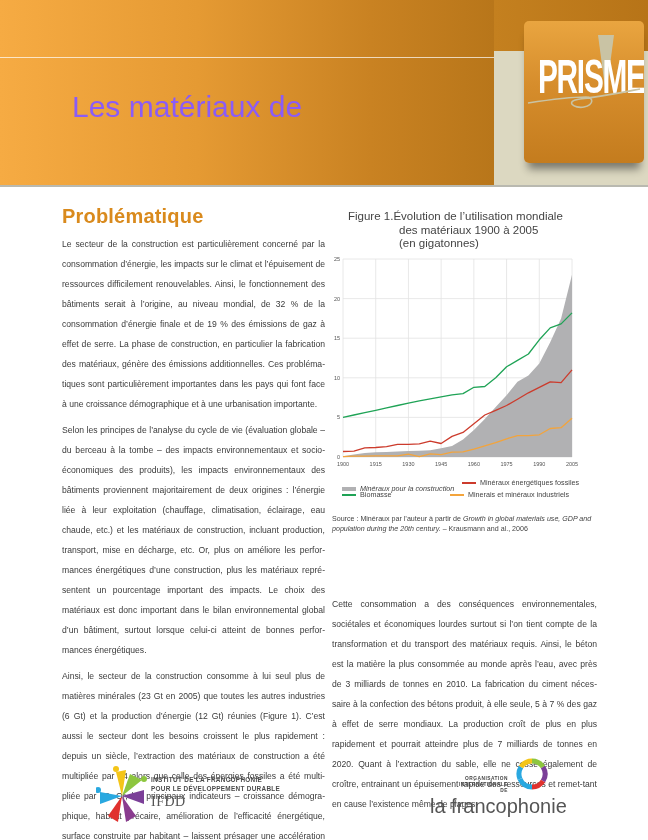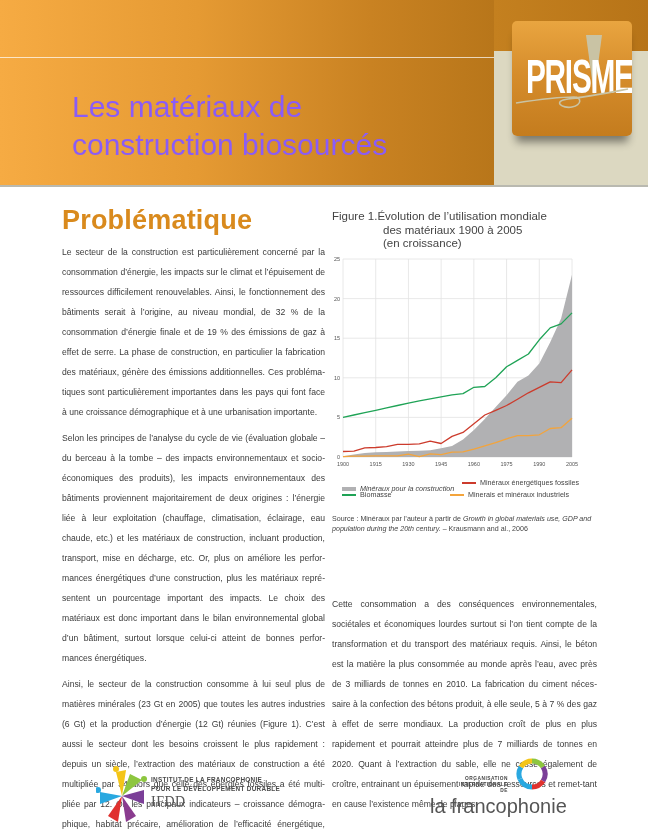--- a/index.html
+++ b/index.html
@@ -10,35 +10,35 @@
   .header-main { position: absolute; left: 0; top: 0; width: 494px; height: 187px;
     background: linear-gradient(90deg, #f6ab43 0%, #e59a33 40%, #c98222 75%, #b8761a 100%); }
   .header-right { position: absolute; left: 494px; top: 0; width: 154px; height: 187px; background: #dcd8c1; }
   .header-right-top { position: absolute; left: 0; top: 0; width: 154px; height: 51px;
     background: linear-gradient(90deg, #c4801f, #b77418); }
   .header-line { position: absolute; left: 0; top: 57px; width: 494px; height: 1px; background: rgba(255,255,255,0.7); }
   .header-bottom { position: absolute; left: 0; top: 185px; width: 648px; height: 2px; background: #b9b9b0; }
   .series-label { position: absolute; left: 68px; top: 36px; font-size: 9.5px; font-weight: bold; color: #fff; letter-spacing: 0.2px; }
   .doc-title { position: absolute; left: 72px; top: 88px; font-size: 30px; line-height: 38px; color: #8b5cf6; font-weight: normal; }
 
-  .logo { position: absolute; left: 512px; top: 21px; width: 120px; height: 115px; border-radius: 5px;
+  .logo { position: absolute; left: 524px; top: 21px; width: 120px; height: 142px; border-radius: 5px;
     background: linear-gradient(180deg, #e9a540 0%, #d68d2c 45%, #c47c1e 100%);
     box-shadow: 0 10px 8px -4px rgba(0,0,0,0.45); overflow: hidden; }
   .logo-text { position: absolute; left: 14px; top: 26px; font-family: "Liberation Sans", sans-serif; font-weight: bold;
     font-size: 48px; line-height: 60px; color: #fff; letter-spacing: -2px; transform: scaleX(0.62); transform-origin: left top; }
   .logo-tri { position: absolute; left: 74px; top: 14px; width: 0; height: 0;
     border-left: 8px solid transparent; border-right: 8px solid transparent; border-top: 60px solid #c9c3a4; }
   .logo-swoosh { position: absolute; left: 0; top: 66px; }
 
   .col-left { position: absolute; left: 62px; top: 205px; width: 263px; }
-  .section-title { font-size: 27px; color: #d98a1d; margin-bottom: 6px; letter-spacing: 0.2px; }
+  .section-title { font-size: 20px; color: #d98a1d; margin-bottom: 6px; letter-spacing: 0.2px; }
   .para { font-size: 8.6px; line-height: 20px; text-align: justify; color: #3a3a3a; margin-bottom: 6px; }
 
   .col-right { position: absolute; left: 332px; top: 210px; width: 265px; }
-  .fig-title { font-size: 11.5px; line-height: 13.5px; color: #444; }
+  .fig-title { font-size: 11.5px; line-height: 13.5px; color: #444; margin-left: 16px; }
   .fig-title .indent { padding-left: 51px; display: block; }
   .chart { position: absolute; left: 332px; top: 253px; width: 260px; height: 222px; }
   .legend { position: absolute; left: 342px; top: 478px; width: 250px; font-size: 7.2px; color: #444; }
   .legend-item { position: absolute; white-space: nowrap; }
   .legend-swatch { display: inline-block; vertical-align: middle; margin-right: 4px; }
   .source { position: absolute; left: 332px; top: 515px; width: 265px; font-size: 7.1px; line-height: 9.6px; color: #444; }
   .source i { font-style: italic; }
   .col-right-text { position: absolute; left: 332px; top: 548px; width: 265px; margin-top: 46px; }
 
   .footer-ifdd { position: absolute; left: 96px; top: 766px; width: 240px; height: 60px; }
@@ -53,21 +53,20 @@
 
 <div class="header">
   <div class="header-main"></div>
   <div class="header-right">
     <div class="header-right-top"></div>
   </div>
   <div class="header-line"></div>
   <div class="header-bottom"></div>
   <h1 class="doc-title">
     <span>Les matériaux de</span><br>
-    <span>construction biosourcés</span>
   </h1>
   <div class="logo">
     <div class="logo-tri"></div>
     <div class="logo-text">PRISME</div>
     <svg class="logo-swoosh" width="120" height="30">
       <path d="M4 16 C 30 12, 50 10, 62 10 C 70 10, 70 18, 60 20 C 50 22, 40 14, 56 12 C 75 10, 95 6, 116 2" stroke="#c9c3a4" stroke-width="1.6" fill="none"></path>
     </svg>
   </div>
 </div>
 
@@ -75,21 +74,21 @@
   <h2 class="section-title">Problématique</h2>
   <p class="para">Le secteur de la construction est particulièrement concerné par la consommation d’énergie, les impacts sur le climat et l’épuisement de ressources difficilement renouvelables. Ainsi, le fonctionnement des bâtiments serait à l’origine, au niveau mondial, de 32 % de la consommation d’énergie finale et de 19 % des émissions de gaz à effet de serre. La phase de construction, en particulier la fabrication des matériaux, génère des émissions additionnelles. Ces probléma-tiques sont particulièrement importantes dans les pays qui font face à une croissance démographique et à une urbanisation importante.</p>
   <p class="para">Selon les principes de l’analyse du cycle de vie (évaluation globale – du berceau à la tombe – des impacts environnementaux et socio-économiques des produits), les impacts environnementaux des bâtiments proviennent majoritairement de deux origines : l’énergie liée à leur exploitation (chauffage, climatisation, éclairage, eau chaude, etc.) et les matériaux de construction, incluant production, transport, mise en décharge, etc. Or, plus on améliore les perfor-mances énergétiques d’une construction, plus les matériaux repré-sentent un pourcentage important des impacts. Le choix des matériaux est donc important dans le bilan environnemental global d’un bâtiment, surtout lorsque celui-ci atteint de bonnes perfor-mances énergétiques.</p>
   <p class="para">Ainsi, le secteur de la construction consomme à lui seul plus de matières minérales (23 Gt en 2005) que toutes les autres industries (6 Gt) et la production d’énergie (12 Gt) réunies (Figure 1). C’est aussi le secteur dont les besoins croissent le plus rapidement : depuis un siècle, l’extraction des matériaux de construction a été multipliée par 34 alors que celle des énergies fossiles a été multi-pliée par 12. Or, les principaux indicateurs – croissance démogra-phique, habitat précaire, amélioration de l’efficacité énergétique, surface construite par habitant – laissent présager une accélération des besoins dans les décennies à venir, en particulier dans les pays en développement, souvent confrontés à une démographie et une urbanisation rapide. Les besoins sont également amplifiés par les démarches d’efficacité énergétique qui exigent un emploi accru d’isolants.</p>
 </div>
 
 <div class="col-right">
   <div class="fig-title">
     <span>Figure 1.Évolution de l’utilisation mondiale</span>
     <span class="indent">des matériaux 1900 à 2005</span>
-    <span class="indent">(en croissance)</span>
+    <span class="indent">(en gigatonnes)</span>
   </div>
 </div>
 
 <svg class="chart" id="chart" width="260" height="222">
     <line x1="11" x2="240" y1="204" y2="204" stroke="#e2e2e2" stroke-width="0.8"></line>
     <text x="8" y="206" font-size="5.5" fill="#555" text-anchor="end" font-family="Liberation Sans, sans-serif">0</text>
     <line x1="11" x2="240" y1="164.4" y2="164.4" stroke="#e2e2e2" stroke-width="0.8"></line>
     <text x="8" y="166.4" font-size="5.5" fill="#555" text-anchor="end" font-family="Liberation Sans, sans-serif">5</text>
     <line x1="11" x2="240" y1="124.8" y2="124.8" stroke="#e2e2e2" stroke-width="0.8"></line>
     <text x="8" y="126.8" font-size="5.5" fill="#555" text-anchor="end" font-family="Liberation Sans, sans-serif">10</text>

